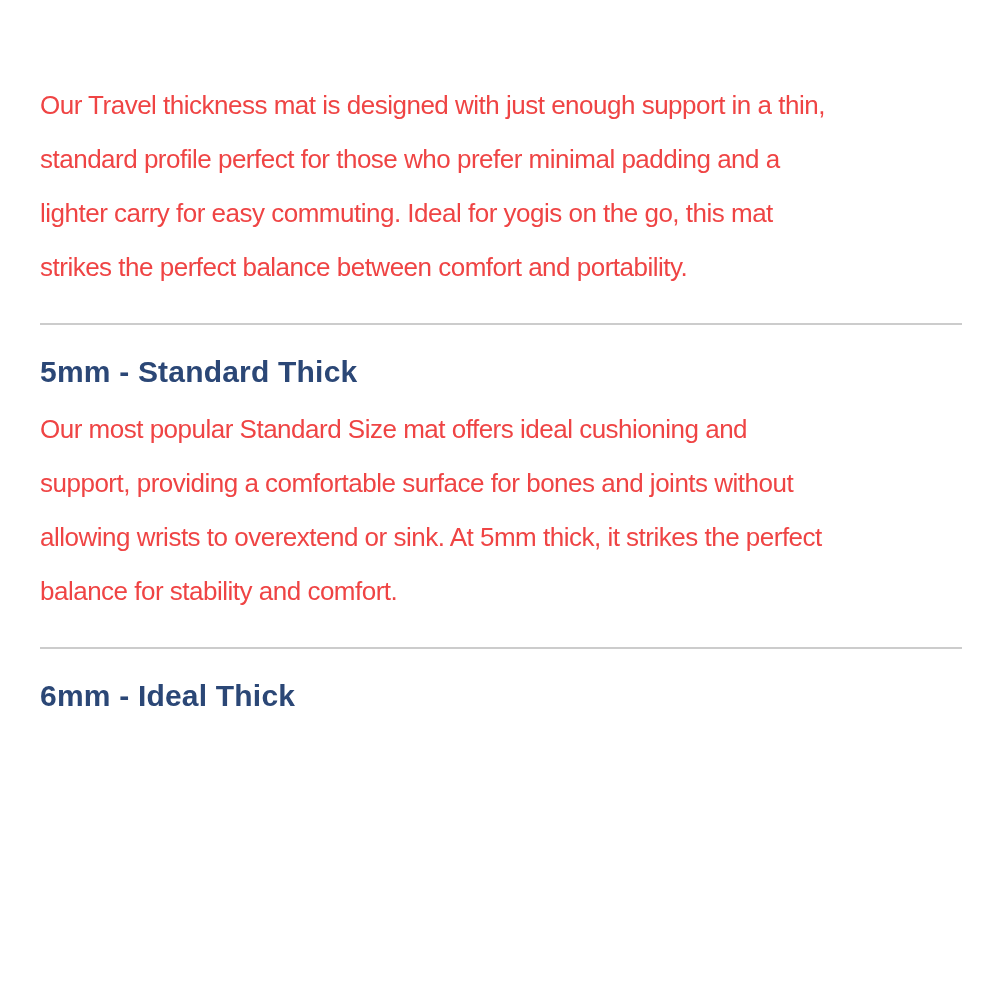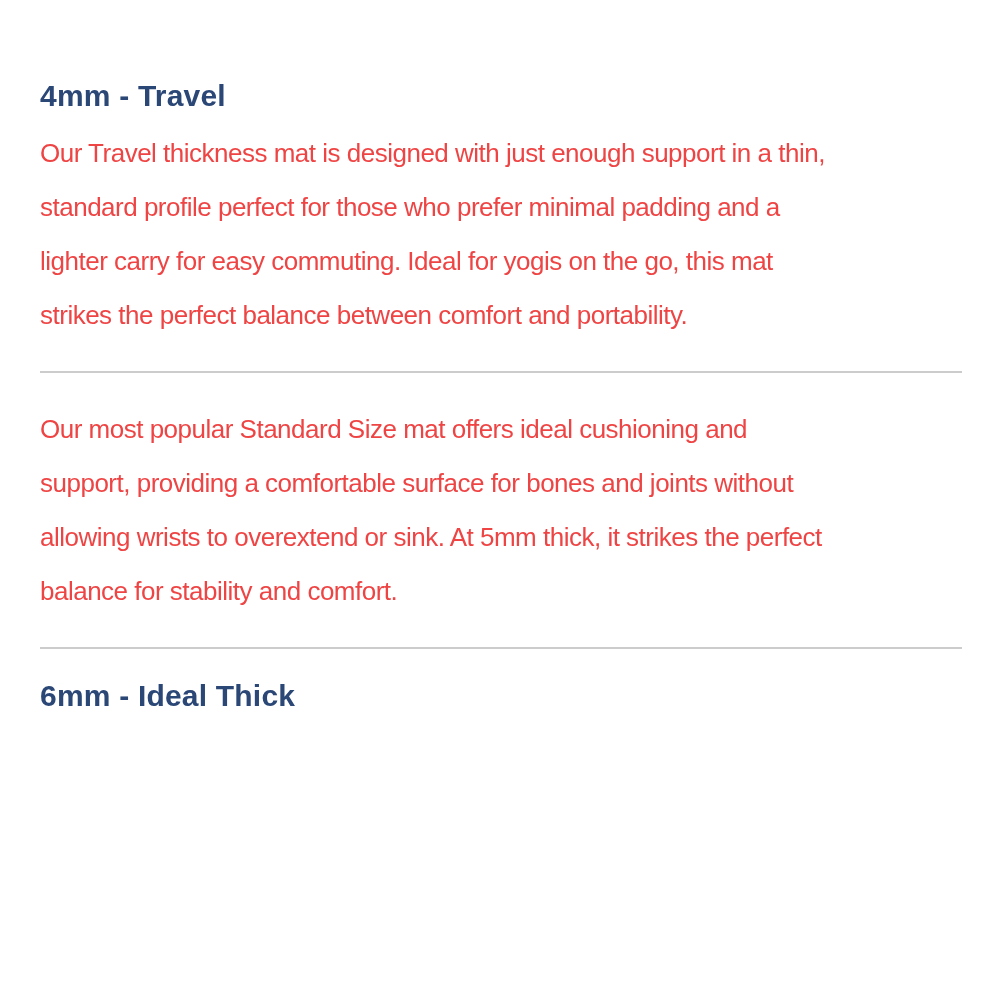--- a/index.html
+++ b/index.html
@@ -42,30 +42,30 @@
     margin: 29px 0 29px 0;
     height: 0;
   }
 </style>
 </head>
 <body>
 
 <main class="content">
 
   <section>
-    <h2 class="section-heading">4mm - Travel</h2>
     <p class="section-body">Our Travel thickness mat is designed with just enough support in a thin,
 standard profile perfect for those who prefer minimal padding and a
 lighter carry for easy commuting. Ideal for yogis on the go, this mat
 strikes the perfect balance between comfort and portability.</p>
   </section>
 
   <hr class="divider">
 
   <section>
+    <h2 class="section-heading">5mm - Standard Thick</h2>
     <p class="section-body">Our most popular Standard Size mat offers ideal cushioning and
 support, providing a comfortable surface for bones and joints without
 allowing wrists to overextend or sink. At 5mm thick, it strikes the perfect
 balance for stability and comfort.</p>
   </section>
 
   <hr class="divider">
 
   <section>
     <h2 class="section-heading">6mm - Ideal Thick</h2>

